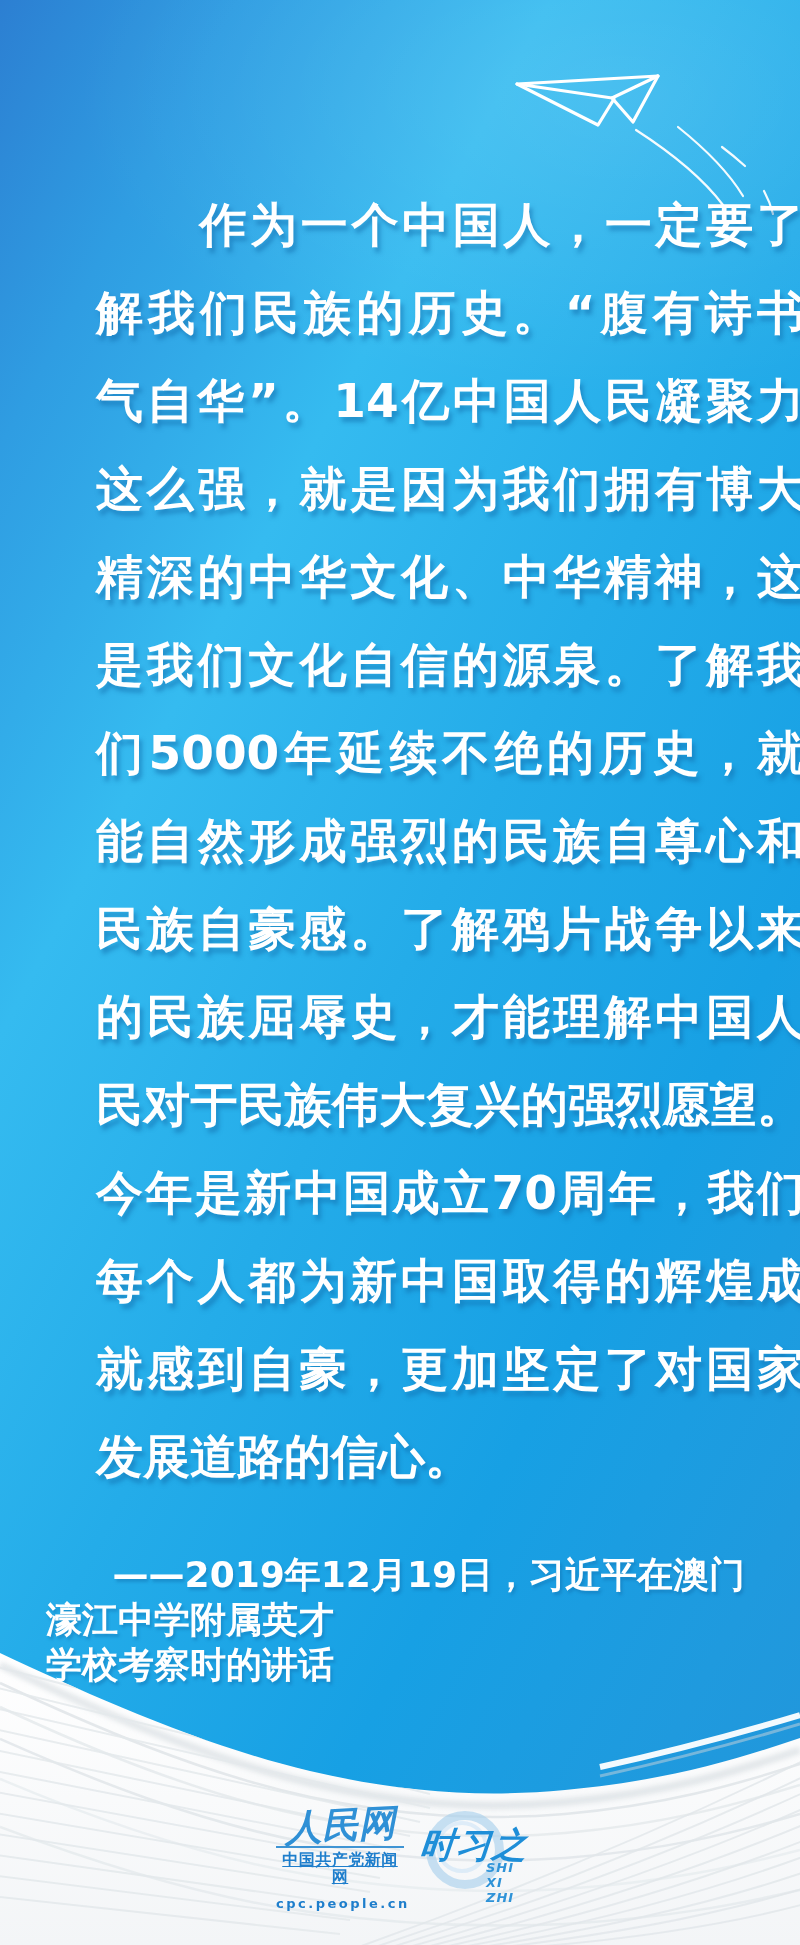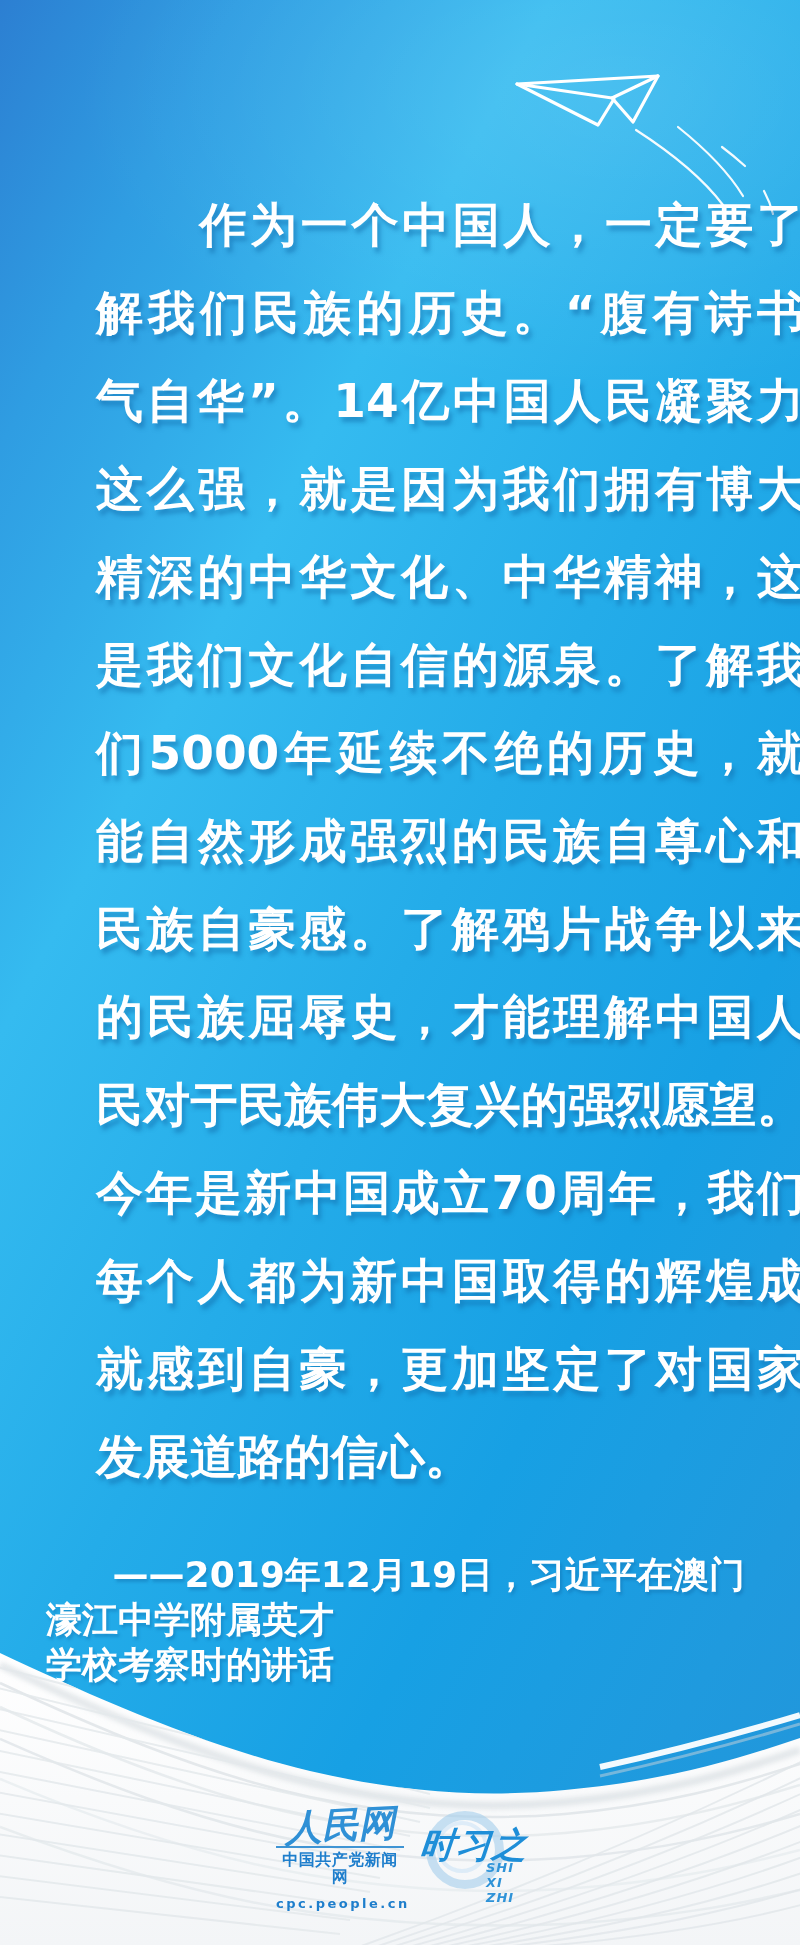--- a/index.html
+++ b/index.html
@@ -35,21 +35,21 @@
   .attr-line.first { text-indent:1.85em; }
 
   
   .plane-svg { position:absolute; left:505px; top:58px; width:285px; height:168px; }
   .stack-svg { position:absolute; left:0; bottom:0; width:800px; height:400px; }
 
   
   .pd-logo { position:absolute; left:276px; top:1806px; width:128px; text-align:center; color:#1e7ecc; z-index:3; }
   .pd-script { font-size:37px; line-height:40px; font-weight:bold; font-style:italic; color:#2f90d6; transform:rotate(-3deg); }
   .pd-divider { height:2px; background:#3f94d4; margin:0 0 3px 0; }
-  .pd-site { font-size:16px; line-height:17px; font-weight:bold; letter-spacing:0.5px; }
+  .pd-site { font-size:16px; line-height:17px; font-weight:bold; letter-spacing:0.5px;text-decoration:underline; }
   .pd-domain { font-size:13px; line-height:13px; font-weight:bold; letter-spacing:2.5px; margin-top:12px; }
 
   .sxz-logo { position:absolute; left:420px; top:1810px; width:112px; height:88px; z-index:3; }
   .sxz-ring {
     position:absolute; left:6px; top:1px; width:60px; height:60px;
     border:9px solid #a6cfec; border-radius:50%; opacity:0.62;
   }
   .sxz-ring.inner {
     left:16px; top:11px; width:44px; height:44px; border-width:4px;
     border-color:#c9e2f5; opacity:0.55;

